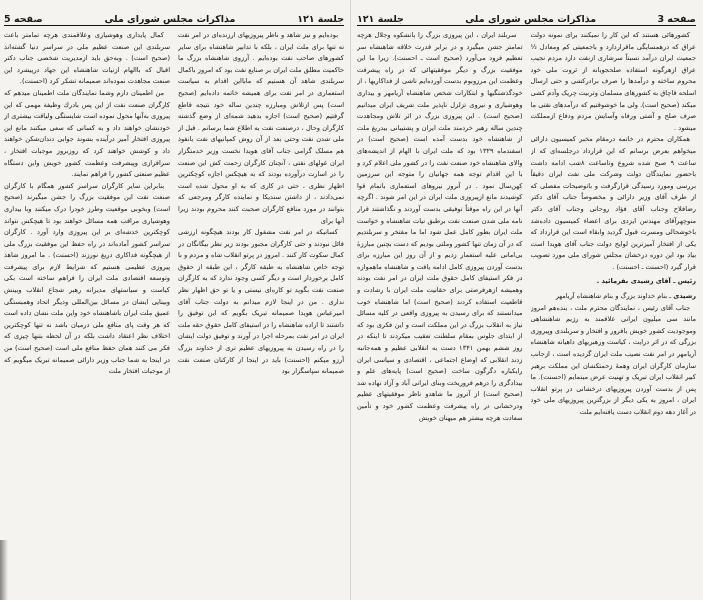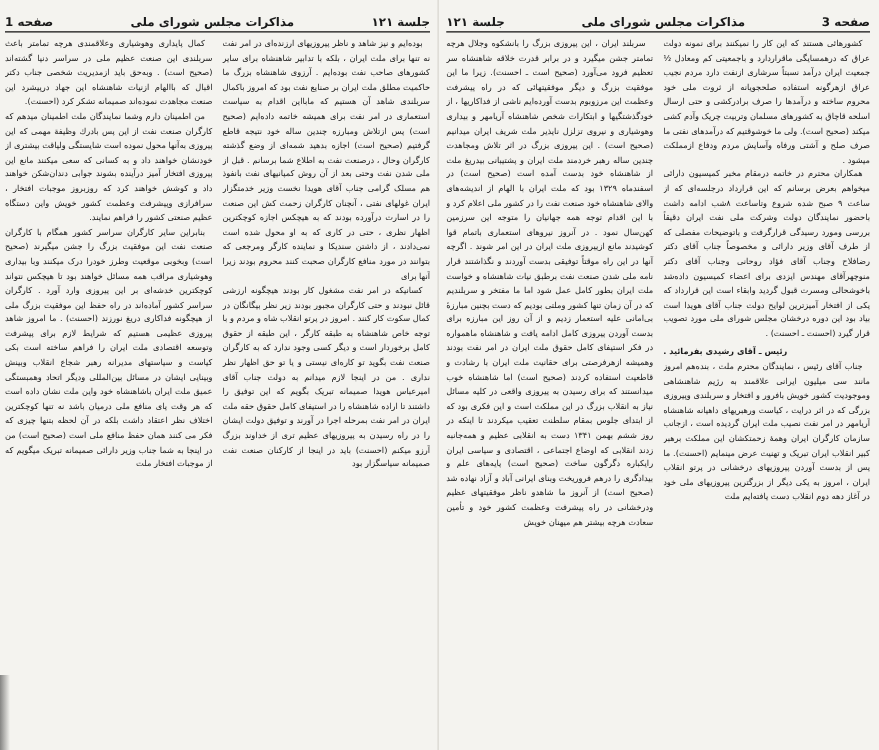--- a/index.html
+++ b/index.html
@@ -30,37 +30,37 @@
   .left .columns { left: 4px; right: 6px; }
   .right .columns { left: 6px; right: 6px; }
   .col {
     flex: 1; direction: rtl; text-align: justify;
     font-size: 6.6px; line-height: 11.6px;
     overflow: hidden;
   }
   .col p { margin: 0 0 0 0; text-indent: 6px; }
   .col p.speaker { font-weight: bold; text-indent: 0; margin-top: 3px; }
   .col p.speaker span.plain { font-weight: normal; }
-  .col p.center { text-align: left; text-indent: 0; }
+  .col p.center { text-align: right; text-indent: 0; }
   .bottom-shadow {
     position: absolute; left: 0; bottom: 0; width: 8px; height: 60px;
     background: linear-gradient(to right, #3a3a3a, transparent);
     opacity: 0.6;
   }
 </style>
 </head>
 <body>
 
 <div class="spread">
 
   <div class="page left">
     <div class="page-header">
       <span class="hdr-item">جلسة ۱۲۱</span>
       <span class="hdr-item">مذاکرات مجلس شورای ملی</span>
-      <span class="hdr-item">صفحه 1</span>
+      <span class="hdr-item">صفحه 5</span>
     </div>
     <div class="columns">
       <div class="col">
         <p>بوده‌ایم و نیز شاهد و ناظر پیروزیهای ارزنده‌ای در امر نفت نه تنها برای ملت ایران ، بلکه با تدابیر شاهنشاه برای سایر کشورهای صاحب نفت بوده‌ایم . آرزوی شاهنشاه بزرگ ما حاکمیت مطلق ملت ایران بر صنایع نفت بود که امروز باکمال سربلندی شاهد آن هستیم که مابااین اقدام به سیاست استعماری در امر نفت برای همیشه خاتمه داده‌ایم (صحیح است) پس ازتلاش ومبارزه چندین ساله خود نتیجه قاطع گرفتیم (صحیح است) اجازه بدهید شمه‌ای از وضع گذشته کارگران وحال ، درصنعت نفت به اطلاع شما برسانم . قبل از ملی شدن نفت وحتی بعد از آن روش کمپانیهای نفت بانفوذ هم مسلک گرامی جناب آقای هویدا نخست وزیر خدمتگزار ایران غولهای نفتی ، آنچنان کارگران زحمت کش این صنعت را در اسارت درآورده بودند که به هیچکس اجازه کوچکترین اظهار نظری ، حتی در کاری که به او محول شده است نمی‌دادند ، از داشتن سندیکا و نماینده کارگر ومرجعی که بتوانند در مورد منافع کارگران صحبت کنند محروم بودند زیرا آنها برای</p>
         <p>کسانیکه در امر نفت مشغول کار بودند هیچگونه ارزشی قائل نبودند و حتی کارگران مجبور بودند زیر نظر بیگانگان در کمال سکوت کار کنند . امروز در پرتو انقلاب شاه و مردم و با توجه خاص شاهنشاه به طبقه کارگر ، این طبقه از حقوق کامل برخوردار است و دیگر کسی وجود ندارد که به کارگران صنعت نفت بگوید تو کاره‌ای نیستی و یا تو حق اظهار نظر نداری . من در اینجا لازم میدانم به دولت جناب آقای امیرعباس هویدا صمیمانه تبریک بگویم که این توفیق را داشتند تا اراده شاهنشاه را در استیفای کامل حقوق حقه ملت ایران در امر نفت بمرحله اجرا در آورند و توفیق دولت ایشان را در راه رسیدن به پیروزیهای عظیم تری از خداوند بزرگ آرزو میکنم (احسنت) باید در اینجا از کارکنان صنعت نفت صمیمانه سپاسگزار بود</p>
       </div>
       <div class="col">
         <p>کمال پایداری وهوشیاری وعلاقمندی هرچه تمامتر باعث سربلندی این صنعت عظیم ملی در سراسر دنیا گشته‌اند (صحیح است) . وبه‌حق باید ازمدیریت شخصی جناب دکتر اقبال که باالهام ازنیات شاهنشاه این جهاد درپیشرد این صنعت مجاهدت نموده‌اند صمیمانه تشکر کرد (احسنت).</p>
         <p>من اطمینان دارم وشما نمایندگان ملت اطمینان میدهم که کارگران صنعت نفت از این پس بادرك وظيفة مهمی که این پیروزی به‌آنها محول نموده است شایستگی ولیاقت بیشتری از خودنشان خواهند داد و به کسانی که سعی میکنند مانع این پیروزی افتخار آمیز درآینده بشوند جوابی دندان‌شکن خواهند داد و کوشش خواهند کرد که روزبروز موجبات افتخار ، سرافرازی وپیشرفت وعظمت کشور خویش واین دستگاه عظیم صنعتی کشور را فراهم نمایند.</p>
         <p>بنابراین سایر کارگران سراسر کشور همگام با کارگران صنعت نفت این موفقیت بزرگ را جشن میگیرند (صحیح است) وبخوبی موقعیت وطرز خودرا درک میکنند وبا بیداری وهوشیاری مراقب همه مسائل خواهند بود تا هیچکس نتواند کوچکترین خدشه‌ای بر این پیروزی وارد آورد . کارگران سراسر کشور آماده‌اند در راه حفظ این موفقیت بزرگ ملی از هیچگونه فداکاری دریغ نورزند (احسنت) . ما امروز شاهد پیروزی عظیمی هستیم که شرایط لازم برای پیشرفت وتوسعه اقتصادی ملت ایران را فراهم ساخته است بکی کیاست و سیاستهای مدیرانه رهبر شجاع انقلاب وبینش وبینایی ایشان در مسائل بین‌المللی ودیگر اتحاد وهمبستگی عمیق ملت ایران باشاهنشاه خود واین ملت نشان داده است که هر وقت پای منافع ملی درمیان باشد نه تنها کوچکترین اختلاف نظر اعتقاد داشت بلکه در آن لحظه بتنها چیزی که فکر می کنند همان حفظ منافع ملی است (صحیح است) من در اینجا به شما جناب وزیر دارائی صمیمانه تبریک میگویم که از موجبات افتخار ملت</p>
@@ -73,20 +73,21 @@
     <div class="page-header">
       <span class="hdr-item">صفحه 3</span>
       <span class="hdr-item">مذاکرات مجلس شورای ملی</span>
       <span class="hdr-item">جلسة ۱۲۱</span>
     </div>
     <div class="columns">
       <div class="col">
         <p>کشورهائی هستند که این کار را نمیکنند برای نمونه دولت عراق که درهمسایگی ماقراردارد و باجمعیتی کم ومعادل ½ جمعیت ایران درآمد نسبتاً سرشاری ازنفت دارد مردم نجیب عراق ازهرگونه استفاده صلحجویانه از ثروت ملی خود محروم ساخته و درآمدها را صرف برادرکشی و حتی ارسال اسلحه قاچاق به کشورهای مسلمان وتربیت چریک وآدم کشی میکند (صحیح است). ولی ما خوشوقتیم که درآمدهای نفتی ما صرف صلح و آشتی ورفاه وآسایش مردم ودفاع ازمملکت میشود .</p>
         <p>همکاران محترم در خاتمه درمقام مخبر کمیسیون دارائی میخواهم بعرض برسانم که این قرارداد درجلسه‌ای که از ساعت ۹ صبح شده شروع وتاساعت ۸شب ادامه داشت باحضور نمایندگان دولت وشرکت ملی نفت ایران دقیقاً بررسی ومورد رسیدگی قرارگرفت و باتوضیحات مفصلی که از طرف آقای وزیر دارائی و مخصوصاً جناب آقای دکتر رضافلاح وجناب آقای فؤاد روحانی وجناب آقای دکتر منوچهرآقای مهندس ایزدی برای اعضاء کمیسیون داده‌شد باخوشحالی ومسرت قبول گردید وابقاء است این قرارداد که یکی از افتخار آمیزترین لوایح دولت جناب آقای هویدا است بیاد بود این دوره درخشان مجلس شورای ملی مورد تصویب قرار گیرد (احسنت ـ احسنت) .</p>
         <p class="center speaker">رئیس ـ آقای رشیدی بفرمائید .</p>
+        <p class="speaker"><span>رشیدی</span><span class="plain"> ـ بنام خداوند بزرگ و بنام شاهنشاه آریامهر</span></p>
         <p>جناب آقای رئیس ، نمایندگان محترم ملت ، بنده‌هم امروز مانند سی میلیون ایرانی علاقمند به رژیم شاهنشاهی وموجودیت کشور خویش بافرور و افتخار و سربلندی وپیروزی بزرگی که در اثر درایت ، کیاست ورهبریهای داهیانه شاهنشاه آریامهر در امر نفت نصیب ملت ایران گردیده است ، ازجانب سازمان کارگران ایران وهمهٔ زحمتکشان این مملکت برهبر کبیر انقلاب ایران تبریک و تهنیت عرض مینمایم (احسنت). ما پس از بدست آوردن پیروزیهای درخشانی در پرتو انقلاب ایران ، امروز به یکی دیگر از بزرگترین پیروزیهای ملی خود در آغاز دهه دوم انقلاب دست یافته‌ایم ملت</p>
       </div>
       <div class="col">
         <p>سربلند ایران ، این پیروزی بزرگ را بانشکوه وجلال هرچه تمامتر جشن میگیرد و در برابر قدرت خلاقه شاهنشاه سر تعظیم فرود می‌آورد (صحیح است ـ احسنت). زیرا ما این موفقیت بزرگ و دیگر موفقیتهائی که در راه پیشرفت وعظمت این مرزوبوم بدست آورده‌ایم ناشی از فداکاریها ، از خودگذشتگیها و ابتکارات شخص شاهنشاه آریامهر و بیداری وهوشیاری و نیروی تزلزل ناپذیر ملت شریف ایران میدانیم (صحیح است) . این پیروزی بزرگ در اثر تلاش ومجاهدت چندین ساله رهبر خردمند ملت ایران و پشتیبانی بیدریغ ملت از شاهنشاه خود بدست آمده است (صحیح است) در اسفندماه ۱۳۲۹ بود که ملت ایران با الهام از اندیشه‌های والای شاهنشاه خود صنعت نفت را در کشور ملی اعلام کرد و با این اقدام توجه همه جهانیان را متوجه این سرزمین کهن‌سال نمود . در آنروز نیروهای استعماری باتمام قوا کوشیدند مانع ازپیروزی ملت ایران در این امر شوند . اگرچه آنها در این راه موقتاً توفیقی بدست آوردند و نگذاشتند قرار نامه ملی شدن صنعت نفت برطبق نیات شاهنشاه و خواست ملت ایران بطور کامل عمل شود اما ما مفتخر و سربلندیم که در آن زمان تنها کشور وملتی بودیم که دست بچنین مبارزهٔ بی‌امانی علیه استعمار زدیم و از آن روز این مبارزه برای بدست آوردن پیروزی کامل ادامه یافت و شاهنشاه ماهمواره در فکر استیفای کامل حقوق ملت ایران در امر نفت بودند وهمیشه ازهرفرصتی برای حقانیت ملت ایران با رشادت و قاطعیت استفاده کردند (صحیح است) اما شاهنشاه خوب میدانستند که برای رسیدن به پیروزی واقعی در کلیه مسائل نیاز به انقلاب بزرگ در این مملکت است و این فکری بود که از ابتدای جلوس بمقام سلطنت تعقیب میکردند تا اینکه در روز ششم بهمن ۱۳۴۱ دست به انقلابی عظیم و همه‌جانبه زدند انقلابی که اوضاع اجتماعی ، اقتصادی و سیاسی ایران رایکباره دگرگون ساخت (صحیح است) پایه‌های علم و بیدادگری را درهم فروریخت وبنای ایرانی آباد و آزاد نهاده شد (صحیح است) از آنروز ما شاهدو ناظر موفقیتهای عظیم ودرخشانی در راه پیشرفت وعظمت کشور خود و تأمین سعادت هرچه بیشتر هم میهنان خویش</p>
       </div>
     </div>
   </div>
 </div>
 
 </body></html>

